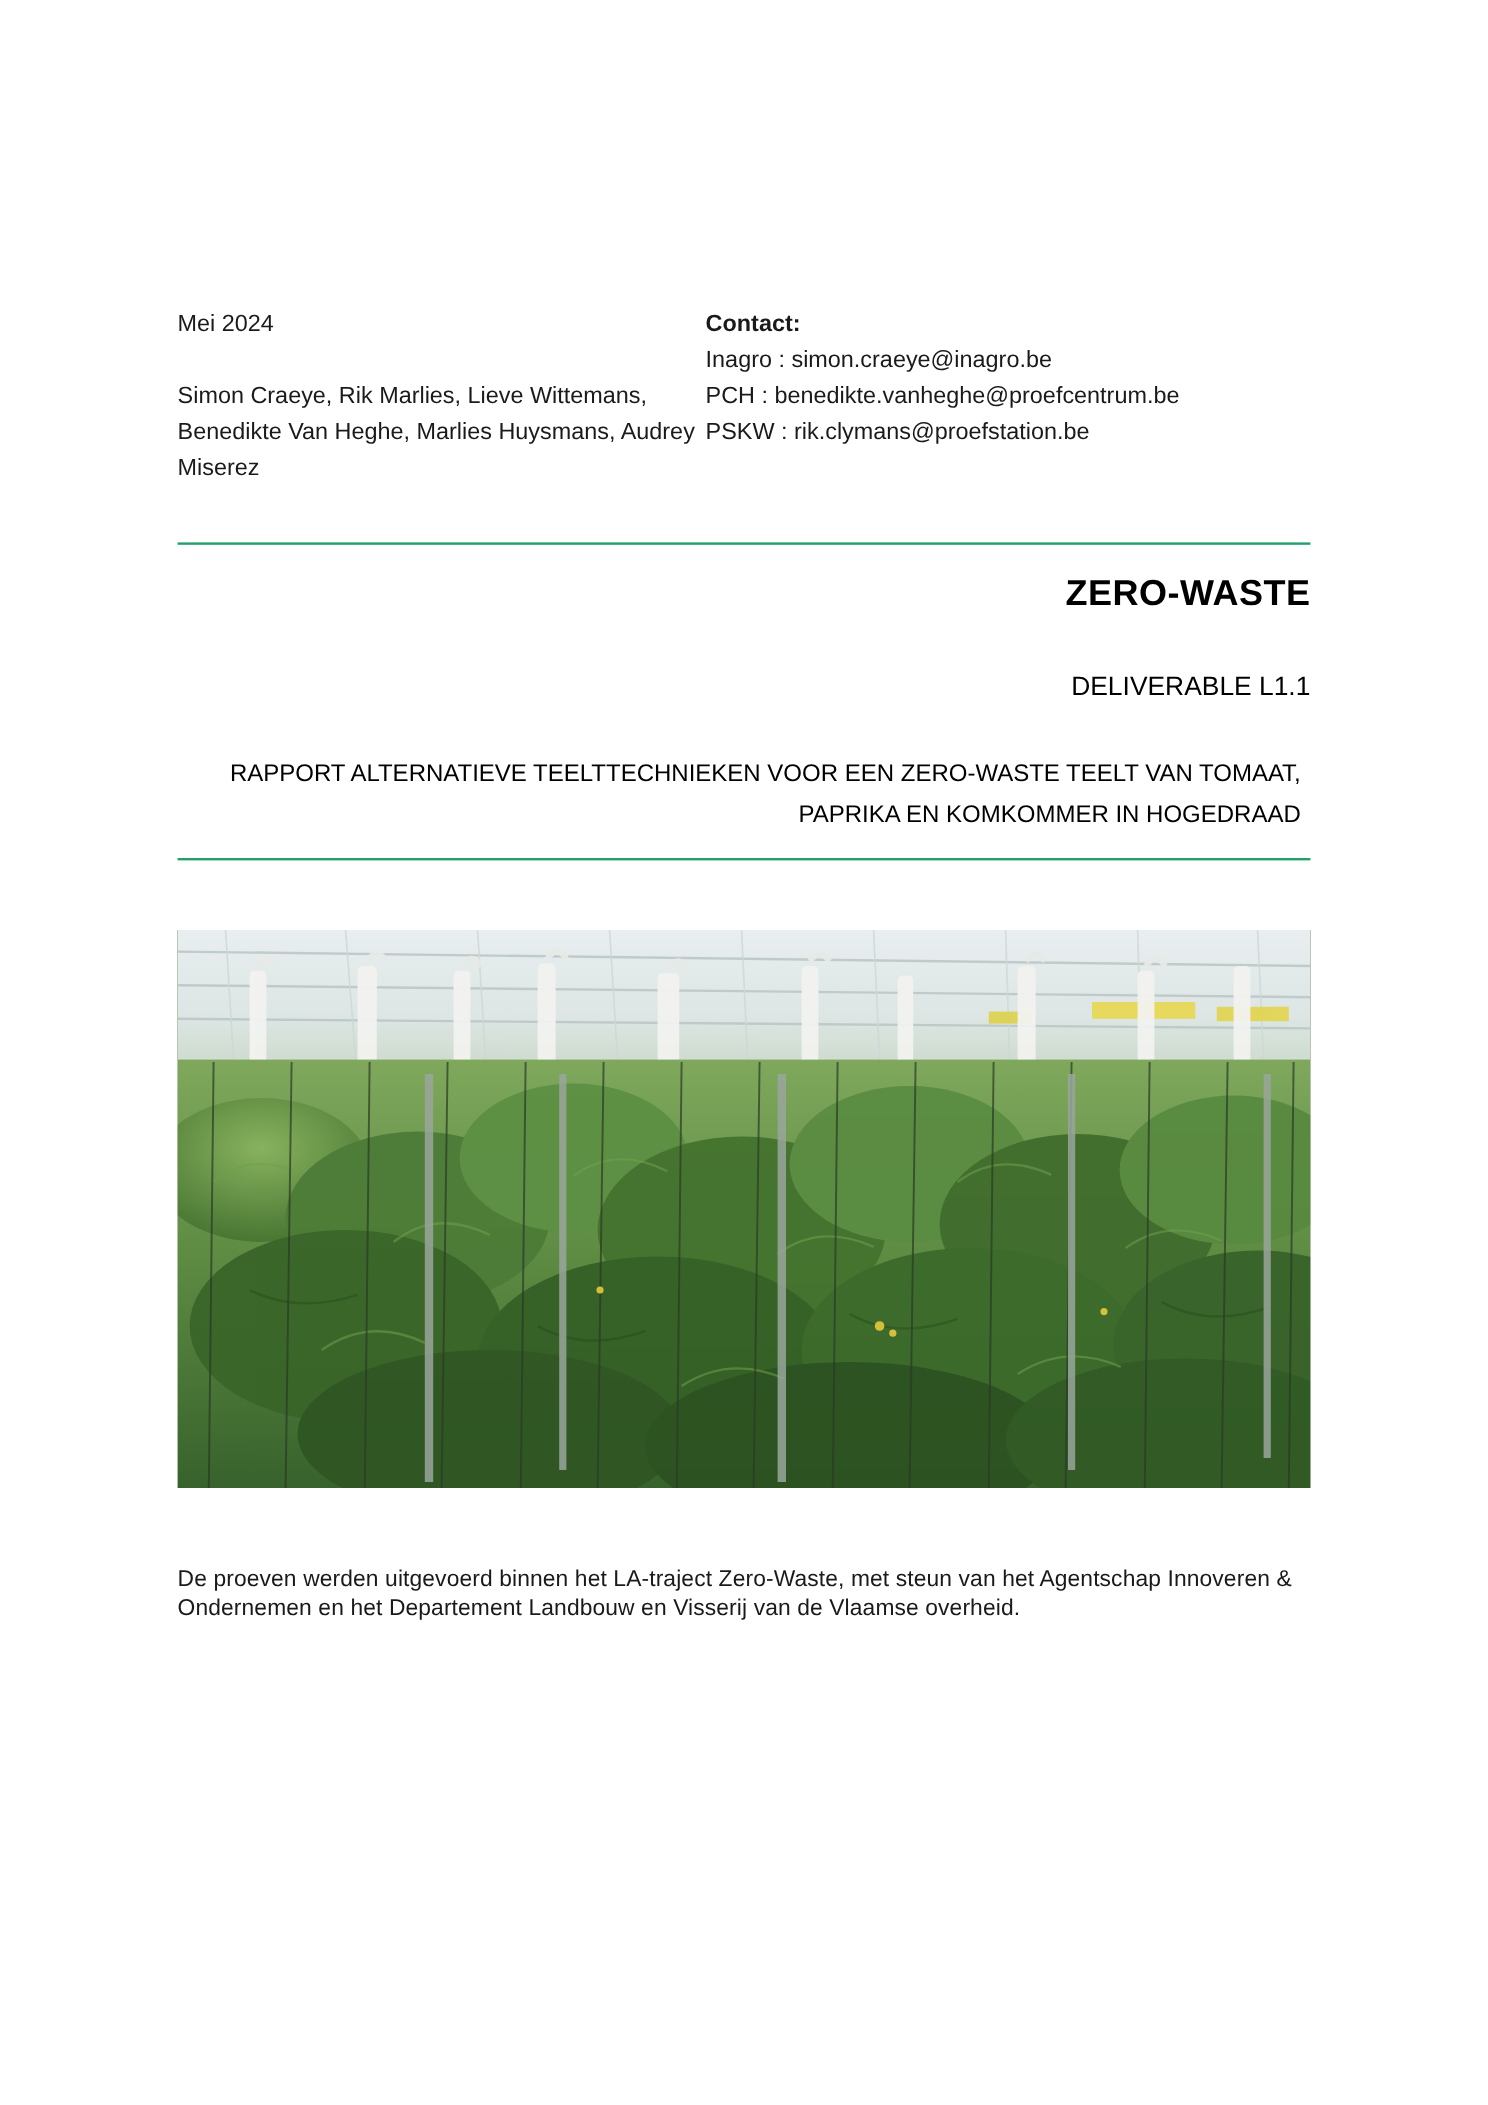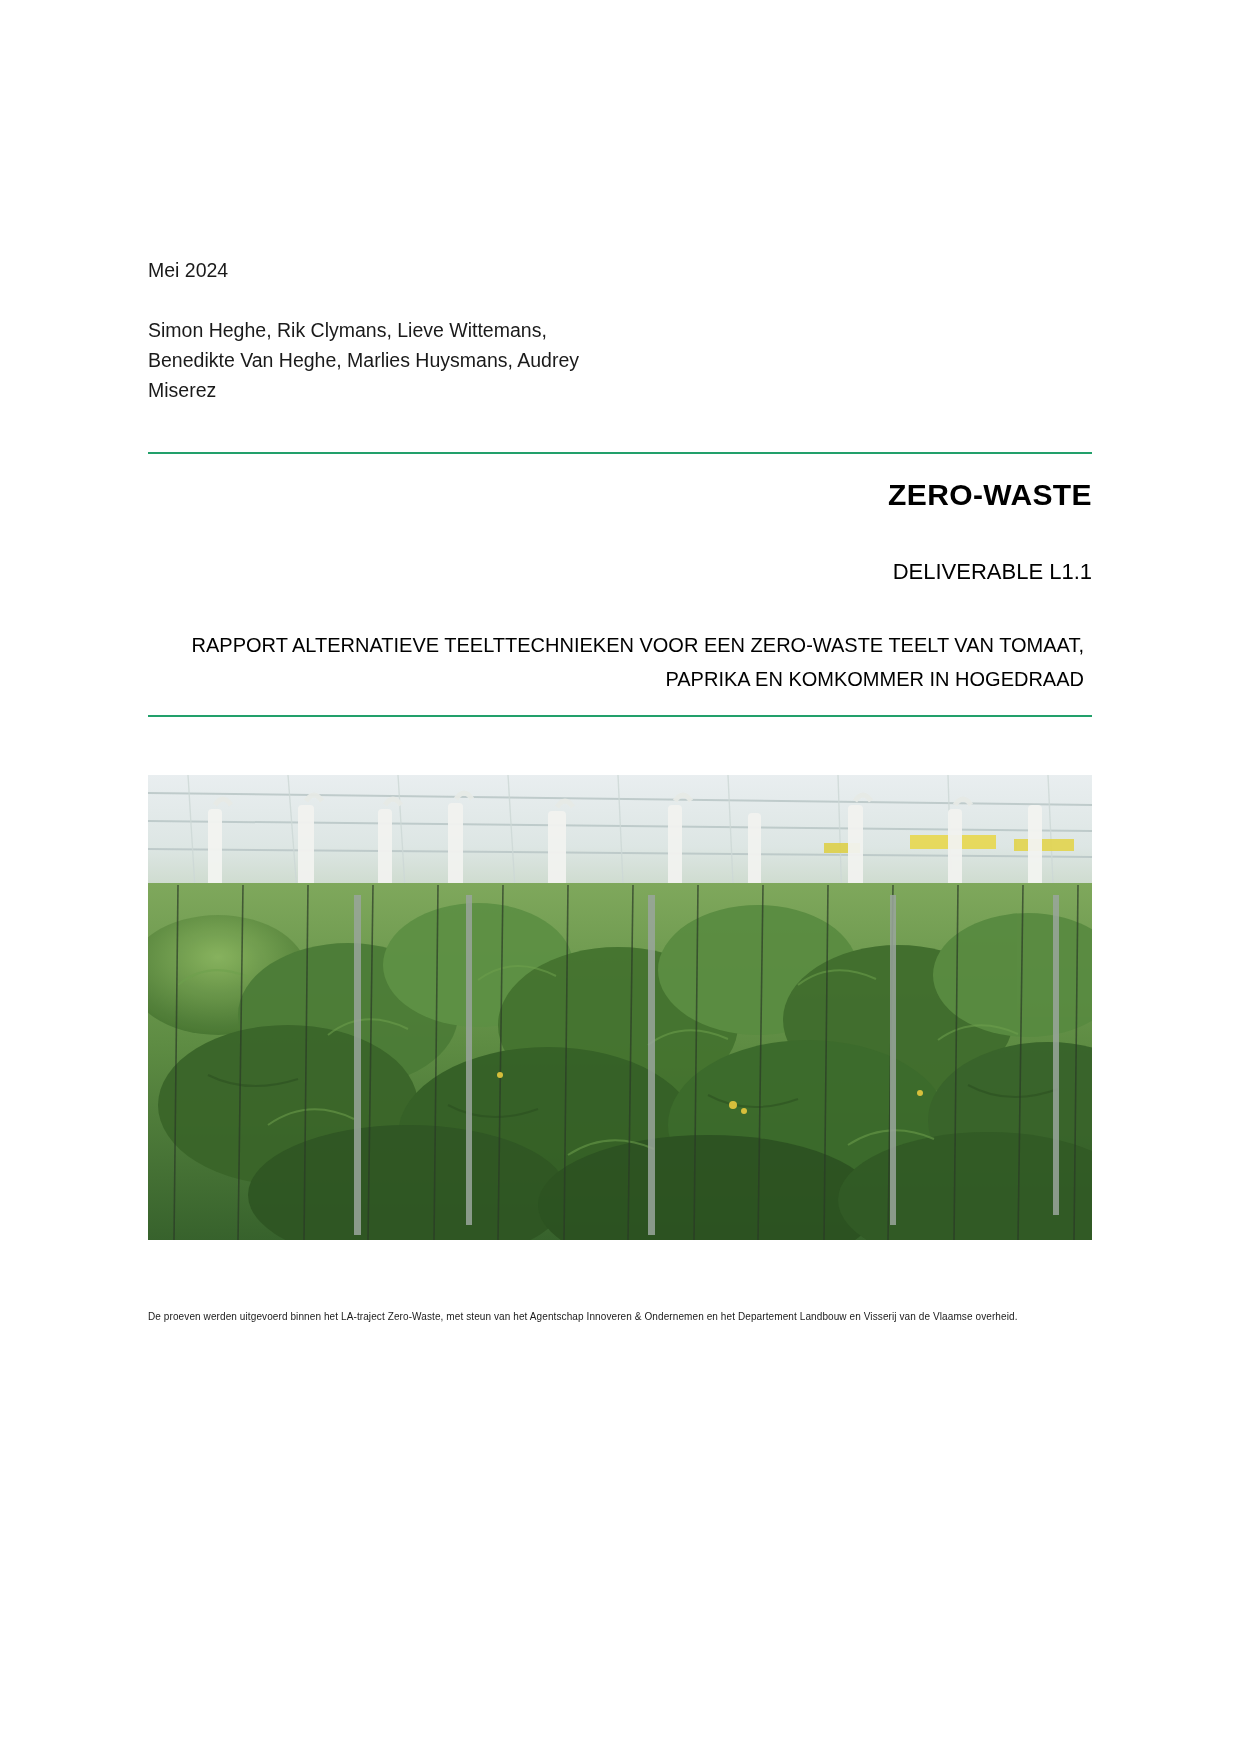--- a/index.html
+++ b/index.html
@@ -108,36 +108,42 @@
     background: #4a6b3a;
   }
   .photo svg { display: block; }
 
   
   .caption {
     position: absolute;
     left: 0;
     top: 1305px;
     width: 944px;
-    font-size: 10px;
+    font-size: 19px;
     line-height: 24px;
     color: #1a1a1a;
     letter-spacing: 0.1px;
   }
 </style>
 </head>
 <body>
 
 <div class="page">
   <div class="content">
 
     <div class="meta-block">
       <div class="meta-left">
         <div class="date">Mei 2024</div>
-        <div>Simon Heghe, Rik Clymans, Lieve Wittemans, Benedikte Van Heghe, Marlies Huysmans, Audrey Miserez</div>
+        <div>Simon Craeye, Rik Marlies, Lieve Wittemans, Benedikte Van Heghe, Marlies Huysmans, Audrey Miserez</div>
+      </div>
+      <div class="meta-right">
+        <div class="contact-label">Contact:</div>
+        <div>Inagro : simon.craeye@inagro.be</div>
+        <div>PCH : benedikte.vanheghe@proefcentrum.be</div>
+        <div>PSKW : rik.clymans@proefstation.be</div>
       </div>
     </div>
 
     <div class="rule rule-top"></div>
 
     <div class="title-area">
       <div class="title-main">ZERO-WASTE</div>
       <div class="title-sub">DELIVERABLE L1.1</div>
       <div class="title-desc">RAPPORT ALTERNATIEVE TEELTTECHNIEKEN VOOR EEN ZERO-WASTE TEELT VAN TOMAAT, PAPRIKA EN KOMKOMMER IN HOGEDRAAD</div>
     </div>

